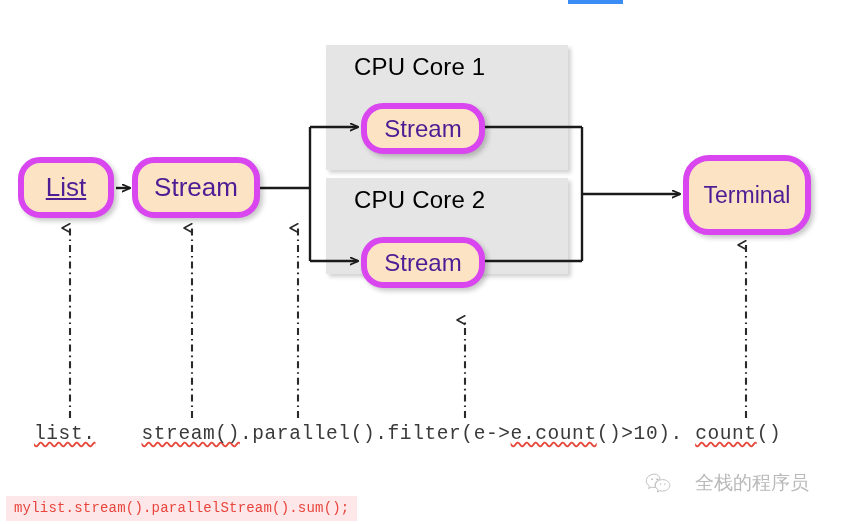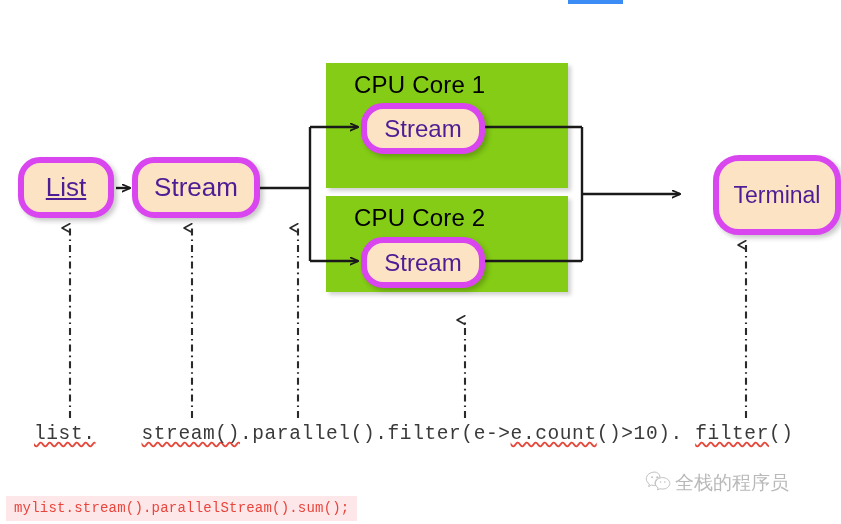--- a/index.html
+++ b/index.html
@@ -31,24 +31,23 @@
     position: absolute;
     top: 0; left: 0;
     width: 841px;
     height: 524px;
     pointer-events: none;
   }
 
   
   .core {
     position: absolute;
-    background: #84cc16;
+    background: #e5e5e5;
     box-sizing: border-box;
     box-shadow: 3px 3px 4px rgba(0,0,0,0.18);
-    margin-top: 18px;
   }
   .core-label {
     position: absolute;
     left: 28px;
     top: 8px;
     font-size: 24px;
     color: #000000;
     letter-spacing: 0.2px;
     white-space: nowrap;
   }
@@ -67,21 +66,21 @@
     color: #4c1d95;
     box-sizing: border-box;
   }
   .node.big-radius { border-radius: 26px; }
 
   #node-list      { left: 18px;  top: 157px; width: 96px;  height: 61px; font-size: 26px; text-decoration: underline; }
   #node-stream-in { left: 132px; top: 157px; width: 128px; height: 61px; font-size: 26px; }
   #node-stream-c1 { left: 361px; top: 103px; width: 124px; height: 51px; font-size: 24px; }
   #node-stream-c2 { left: 361px; top: 237px; width: 124px; height: 51px; font-size: 24px; }
   #node-terminal  { left: 683px; top: 155px; width: 128px; height: 80px; font-size: 23px;
-                    line-height: 1.15; flex-direction: column; margin-left: 30px; }
+                    line-height: 1.15; flex-direction: column; }
 
   .squiggle {
     display: inline-block;
     text-decoration: underline wavy #E4483A;
     text-decoration-skip-ink: none;
     text-underline-offset: 2px;
   }
 
   
   .code-line {
@@ -114,22 +113,22 @@
     letter-spacing: 0.2px;
     white-space: pre;
   }
 
   
   .watermark {
     position: absolute;
     left: 645px;
     top: 470px;
     display: flex;
-    align-items: flex-start;
-    gap: 4px;
+    align-items: center;
+    gap: 24px;
     color: #B9B9B9;
     font-size: 19px;
     font-family: "DejaVu Sans", sans-serif;
     white-space: nowrap;
   }
   .wechat-mark { width: 26px; height: 22px; flex: 0 0 auto; }
 </style>
 </head>
 <body>
 
@@ -196,21 +195,21 @@
   </div>
 
   <div class="node" id="node-stream-c2">
     <span>Stream</span>
   </div>
 
   <div class="node big-radius" id="node-terminal">
     <span>Terminal</span>
   </div>
 
-  <div class="code-line"><span class="sp-err">list.</span><span class="gap"></span><span class="sp-err">stream()</span><span>.parallel().filter(e-&gt;</span><span class="sp-err">e.count</span><span>()&gt;10). </span><span class="sp-err">filter</span><span>()</span></div>
+  <div class="code-line"><span class="sp-err">list.</span><span class="gap"></span><span class="sp-err">stream()</span><span>.parallel().filter(e-&gt;</span><span class="sp-err">e.count</span><span>()&gt;10). </span><span class="sp-err">count</span><span>()</span></div>
 
   <div class="code-chip">mylist.stream().parallelStream().sum();</div>
 
   <div class="watermark">
     <svg class="wechat-mark" viewBox="0 0 30 25">
       <path d="M11.2 2.2C5.8 2.2 1.5 5.7 1.5 10c0 2.4 1.4 4.6 3.6 6l-.9 2.9 3.3-1.7c1.1.3 2.3.5 3.7.5.3 0 .7 0 1-.1-1.8-3.7.5-8.4 5.2-9.8C16.6 4.3 14.2 2.2 11.2 2.2z" fill="none" stroke="#BDBDBD" stroke-width="1.1"></path>
       <circle cx="8.2" cy="8.1" r="1.05" fill="#BDBDBD"></circle>
       <circle cx="14.0" cy="8.1" r="1.05" fill="#BDBDBD"></circle>
       <path d="M20.3 8.6c-4.6 0-8.3 3-8.3 6.7 0 2.1 1.2 3.9 3.1 5.1l-.7 2.4 2.8-1.4c.9.3 2 .4 3.1.4 4.6 0 8.3-3 8.3-6.5S24.9 8.6 20.3 8.6z" fill="none" stroke="#BDBDBD" stroke-width="1.1"></path>
       <circle cx="17.9" cy="13.6" r="0.9" fill="#BDBDBD"></circle>

